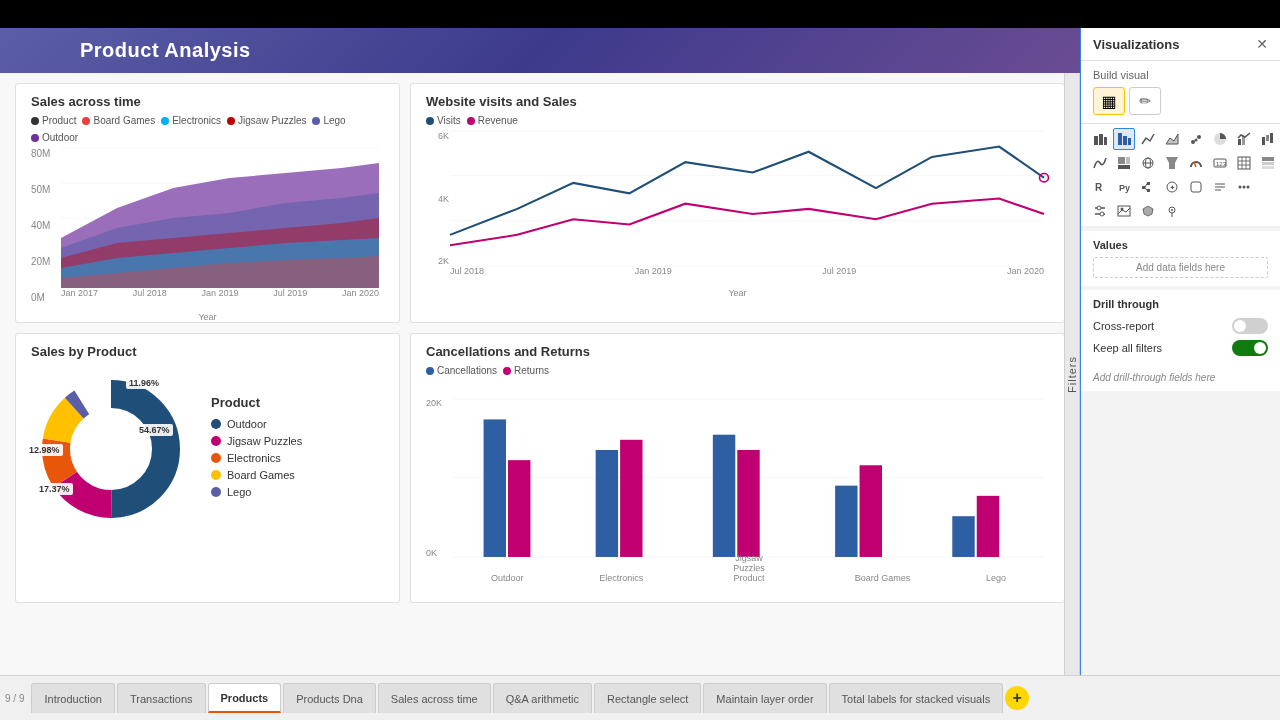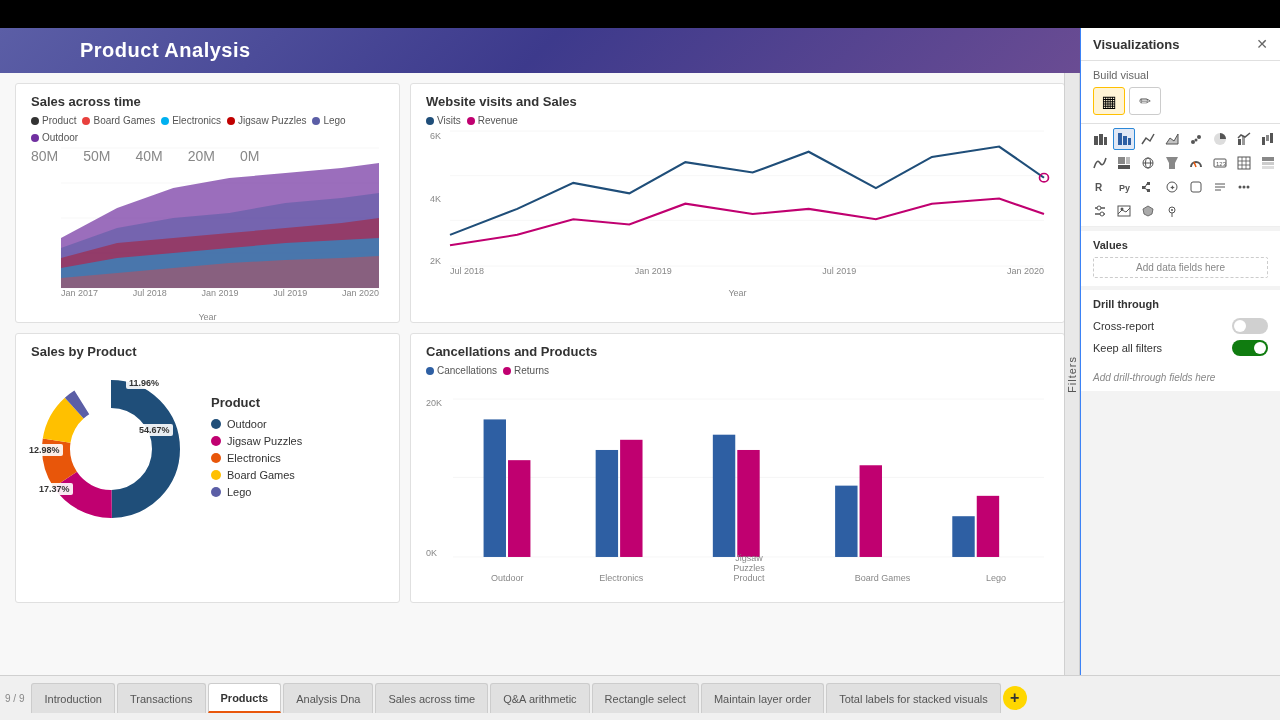--- a/index.html
+++ b/index.html
@@ -56,21 +56,21 @@
     .chart-title {
       font-size: 13px; font-weight: 600; color: #333; margin-bottom: 6px;
     }
 
     .legend { display: flex; flex-wrap: wrap; gap: 6px; margin-bottom: 4px; font-size: 10px; color: #555; align-items: center; }
     .legend-item { display: flex; align-items: center; gap: 3px; }
     .legend-dot { width: 8px; height: 8px; border-radius: 50%; }
 
     
     .area-chart-container { position: relative; height: 160px; margin-top: 5px; }
-    .y-axis-labels { position: absolute; left: 0; top: 0; bottom: 20px; display: flex; flex-direction: row; justify-content: space-between; font-size: 14px; color: #888; width: 28px; gap: 25px; }
+    .y-axis-labels { position: absolute; left: 0; top: 0; bottom: 20px; display: flex; flex-direction: column; justify-content: space-between; font-size: 10px; color: #888; width: 28px; gap: 25px; }
     .chart-area { position: absolute; left: 30px; right: 5px; top: 0; bottom: 20px; }
     .x-axis-labels { position: absolute; left: 30px; right: 5px; bottom: 0; height: 20px; display: flex; justify-content: space-between; font-size: 9px; color: #888; }
 
     
     .line-chart-container { position: relative; height: 150px; margin-top: 5px; }
 
     
     .donut-container { display: flex; align-items: center; gap: 20px; margin-top: 10px; }
     .donut-wrapper { position: relative; width: 160px; height: 160px; flex-shrink: 0; }
 
@@ -251,21 +251,21 @@
         <span class="legend-item">
           <span class="legend-dot" style="background:#1f4e79"></span>
           <span>Visits</span>
         </span>
         <span class="legend-item">
           <span class="legend-dot" style="background:#c00070"></span>
           <span>Revenue</span>
         </span>
       </div>
       <div class="line-chart-container" style="position:relative; height:155px;">
-        <div style="position:absolute; left:4px; top:0; bottom:20px; display:flex; flex-direction:column; justify-content:space-between; font-size:9px; color:#888; width:22px;">
+        <div style="position:absolute; left:12px; top:0; bottom:20px; display:flex; flex-direction:column; justify-content:space-between; font-size:9px; color:#888; width:22px;">
           <span>6K</span>
           <span>4K</span>
           <span>2K</span>
         </div>
         <div style="position:absolute; left:24px; right:5px; top:0; bottom:20px;">
           <svg width="100%" height="100%" viewBox="0 0 530 130" preserveAspectRatio="none">
             <line x1="0" y1="0" x2="530" y2="0" stroke="#eee" stroke-width="0.5"></line>
             <line x1="0" y1="43" x2="530" y2="43" stroke="#eee" stroke-width="0.5"></line>
             <line x1="0" y1="86" x2="530" y2="86" stroke="#eee" stroke-width="0.5"></line>
             <line x1="0" y1="130" x2="530" y2="130" stroke="#eee" stroke-width="0.5"></line>
@@ -330,21 +330,21 @@
           </div>
           <div class="product-legend-item">
             <div class="product-dot" style="background:#5b5ea6"></div>
             <span>Lego</span>
           </div>
         </div>
       </div>
     </div>
 
     <div class="chart-panel">
-      <div class="chart-title">Cancellations and Products</div>
+      <div class="chart-title">Cancellations and Returns</div>
       <div class="legend">
         <span class="legend-item">
           <span class="legend-dot" style="background:#2e5fa3"></span>
           <span>Cancellations</span>
         </span>
         <span class="legend-item">
           <span class="legend-dot" style="background:#c00070"></span>
           <span>Returns</span>
         </span>
       </div>
@@ -619,21 +619,21 @@
   <div class="tab">
     <span>Introduction</span>
   </div>
   <div class="tab">
     <span>Transactions</span>
   </div>
   <div class="tab active">
     <span>Products</span>
   </div>
   <div class="tab">
-    <span>Analysis Dna</span>
+    <span>Products Dna</span>
   </div>
   <div class="tab">
     <span>Sales across time</span>
   </div>
   <div class="tab">
     <span>Q&amp;A arithmetic</span>
   </div>
   <div class="tab">
     <span>Rectangle select</span>
   </div>

